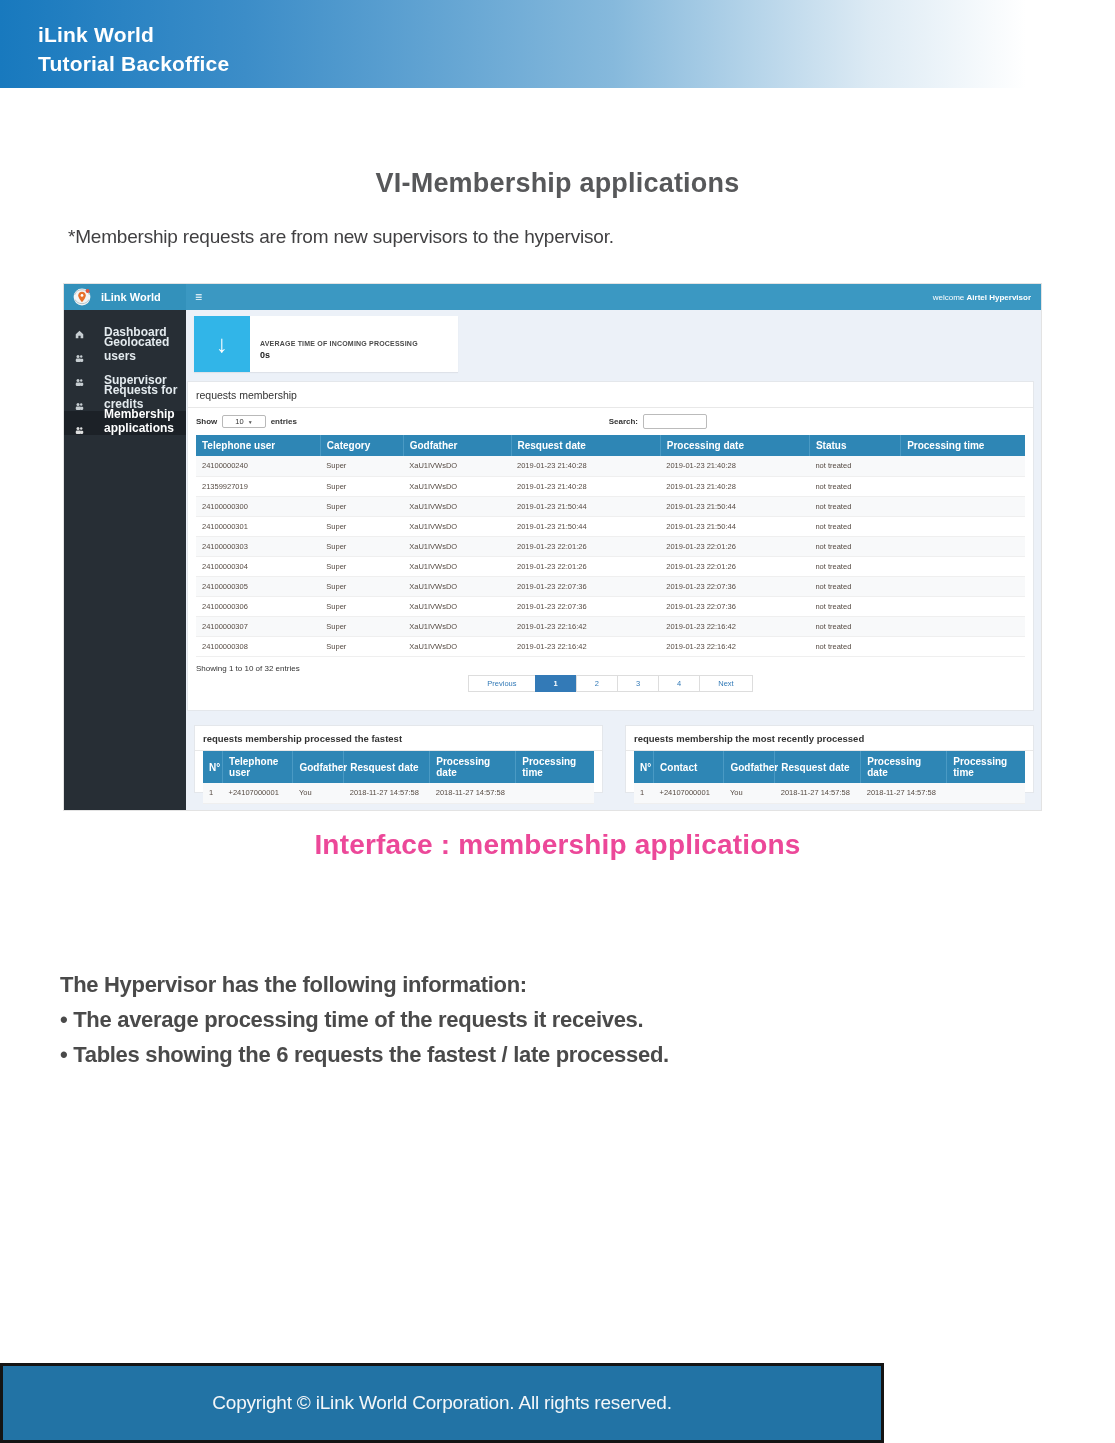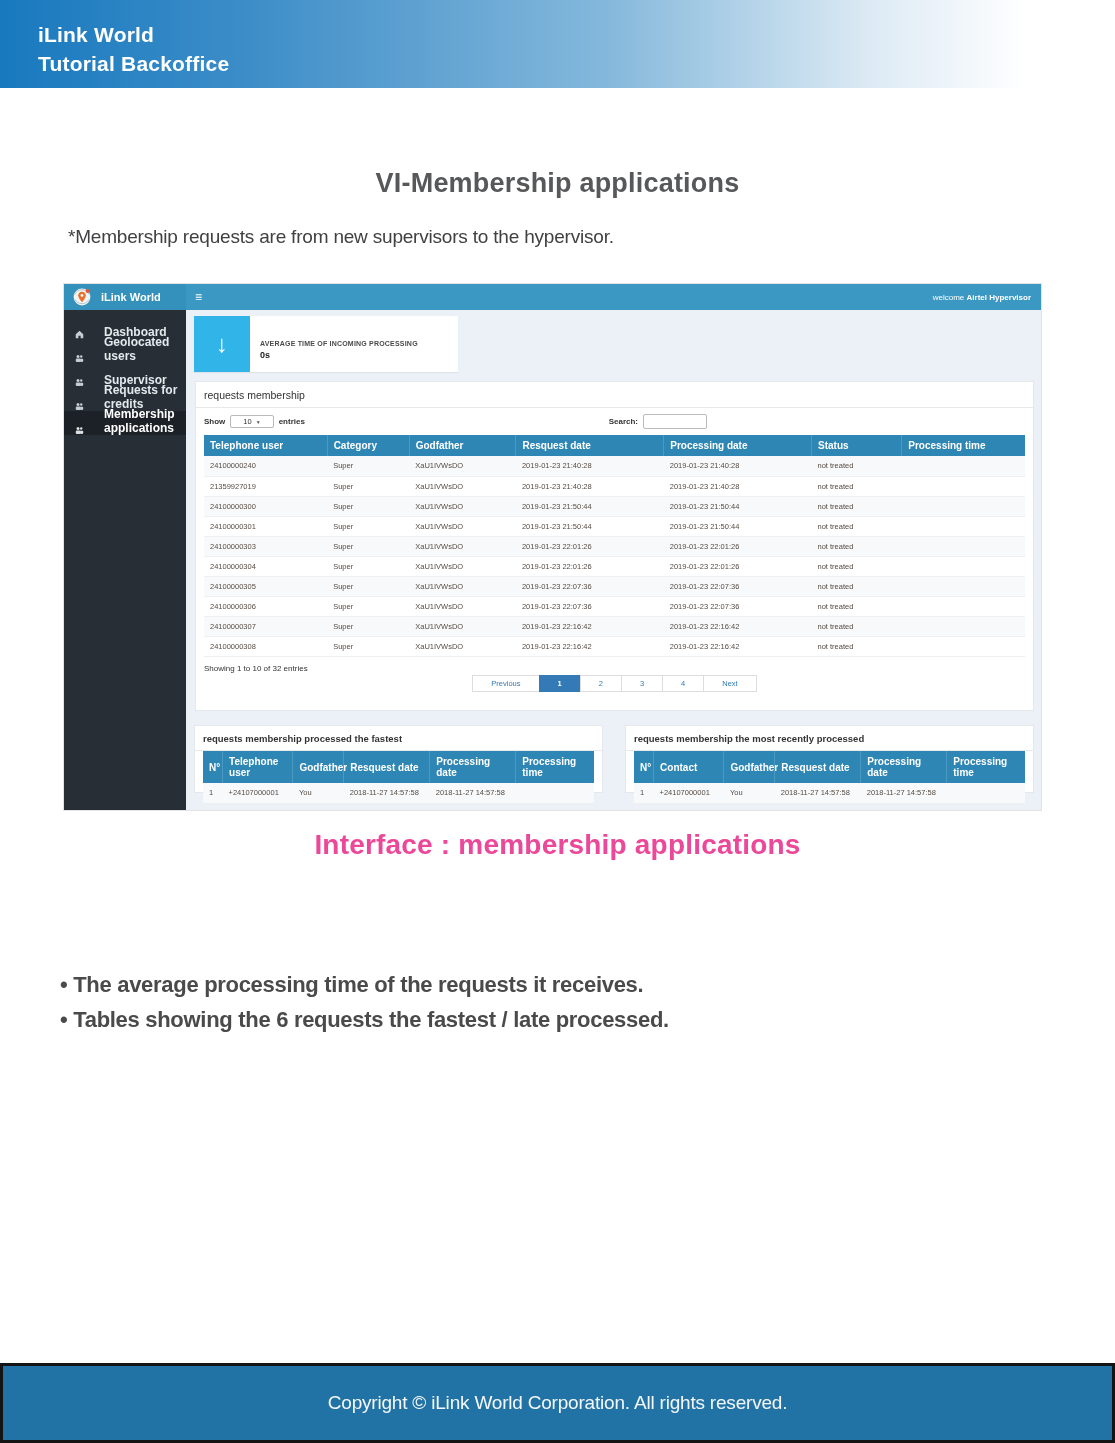--- a/index.html
+++ b/index.html
@@ -36,21 +36,21 @@
 
   .content { flex:1; padding:5px 7px 0 1px; background:#ecf1f8; }
 
   .stat-card { display:flex; width:264px; height:56px; background:#fff; margin:1px 0 9px 7px; box-shadow:0 1px 1px rgba(0,0,0,.06); }
   .stat-icon { width:56px; flex:0 0 56px; background:#31b5e8; color:#fff; display:flex; align-items:center; justify-content:center; font-size:24px; }
   .stat-body { padding:24px 10px; }
   .stat-label { font-size:7px; font-weight:700; color:#4a4a4a; letter-spacing:.2px; }
   .stat-value { font-size:9px; font-weight:700; color:#222; margin-top:3px; }
 
   .panel { background:#fff; border:1px solid #e4e7eb; }
-  .main-panel { height:330px;margin-left:8px; }
+  .main-panel { height:330px; }
   .panel-title { font-size:10.5px; color:#333; padding:7px 8px 6px; border-bottom:1px solid #e8e8e8; }
   .panel-title.small { font-size:9.5px; font-weight:700; }
 
   .table-controls { display:flex; align-items:center; justify-content:space-between; padding:6px 8px; }
   .show-ctrl, .search-ctrl { display:flex; align-items:center; gap:5px; font-size:8px; font-weight:700; color:#333; }
   .select { display:inline-flex; align-items:center; gap:4px; border:1px solid #b9b9b9; border-radius:2px; padding:1px 12px; font-size:7.5px; font-weight:400; background:#fff; cursor:pointer; min-width:28px; justify-content:space-between; }
   .caret { font-size:5px; color:#555; }
   .search-ctrl { margin-right:318px; }
   .search-input { width:64px; height:15px; border:1px solid #bbb; border-radius:2px; font-size:8px; padding:0 3px; }
 
@@ -73,21 +73,21 @@
   .showing { font-size:8px; color:#333; }
   .pagination { display:flex; justify-content:center; margin-top:2px; }
   .pg { font-size:7.5px; color:#337ab7; background:#fff; border:1px solid #ddd; padding:3px 18px; margin-left:-1px; cursor:pointer; }
   .pg:first-child { margin-left:0; }
   .pg.active { background:#337ab7; border-color:#337ab7; color:#fff; font-weight:700; }
 
   .bottom-panels { display:flex; gap:22px; margin:14px 0 0 7px; }
   .half { flex:1; height:68px; padding-bottom:6px; }
 
   
-  .doc-footer { position:absolute; left:0; bottom:0; width:1115px; height:80px; background:#2273a5; border:3px solid #141414; display:flex; align-items:center; justify-content:center; color:#f4f7f9; font-size:19px; letter-spacing:-.2px; }
+  .doc-footer { position:absolute; left:0; bottom:0; width:884px; height:80px; background:#2273a5; border:3px solid #141414; display:flex; align-items:center; justify-content:center; color:#f4f7f9; font-size:19px; letter-spacing:-.2px; }
 </style>
 </head>
 <body>
 
 <div class="page">
 
   <header class="doc-header">
     <div class="doc-header-text">
       <div>iLink World</div>
       <div>Tutorial Backoffice</div>
@@ -374,20 +374,21 @@
           </section>
         </div>
 
       </main>
     </div>
   </div>
 
   <div class="caption">Interface : membership applications</div>
 
   <div class="info">
+    <div>The Hypervisor has the following information:</div>
     <div>• The average processing time of the requests it receives.</div>
     <div>• Tables showing the 6 requests the fastest / late processed.</div>
   </div>
 
   <footer class="doc-footer">
     <span>Copyright © iLink World Corporation. All rights reserved.</span>
   </footer>
 
 </div>
 

